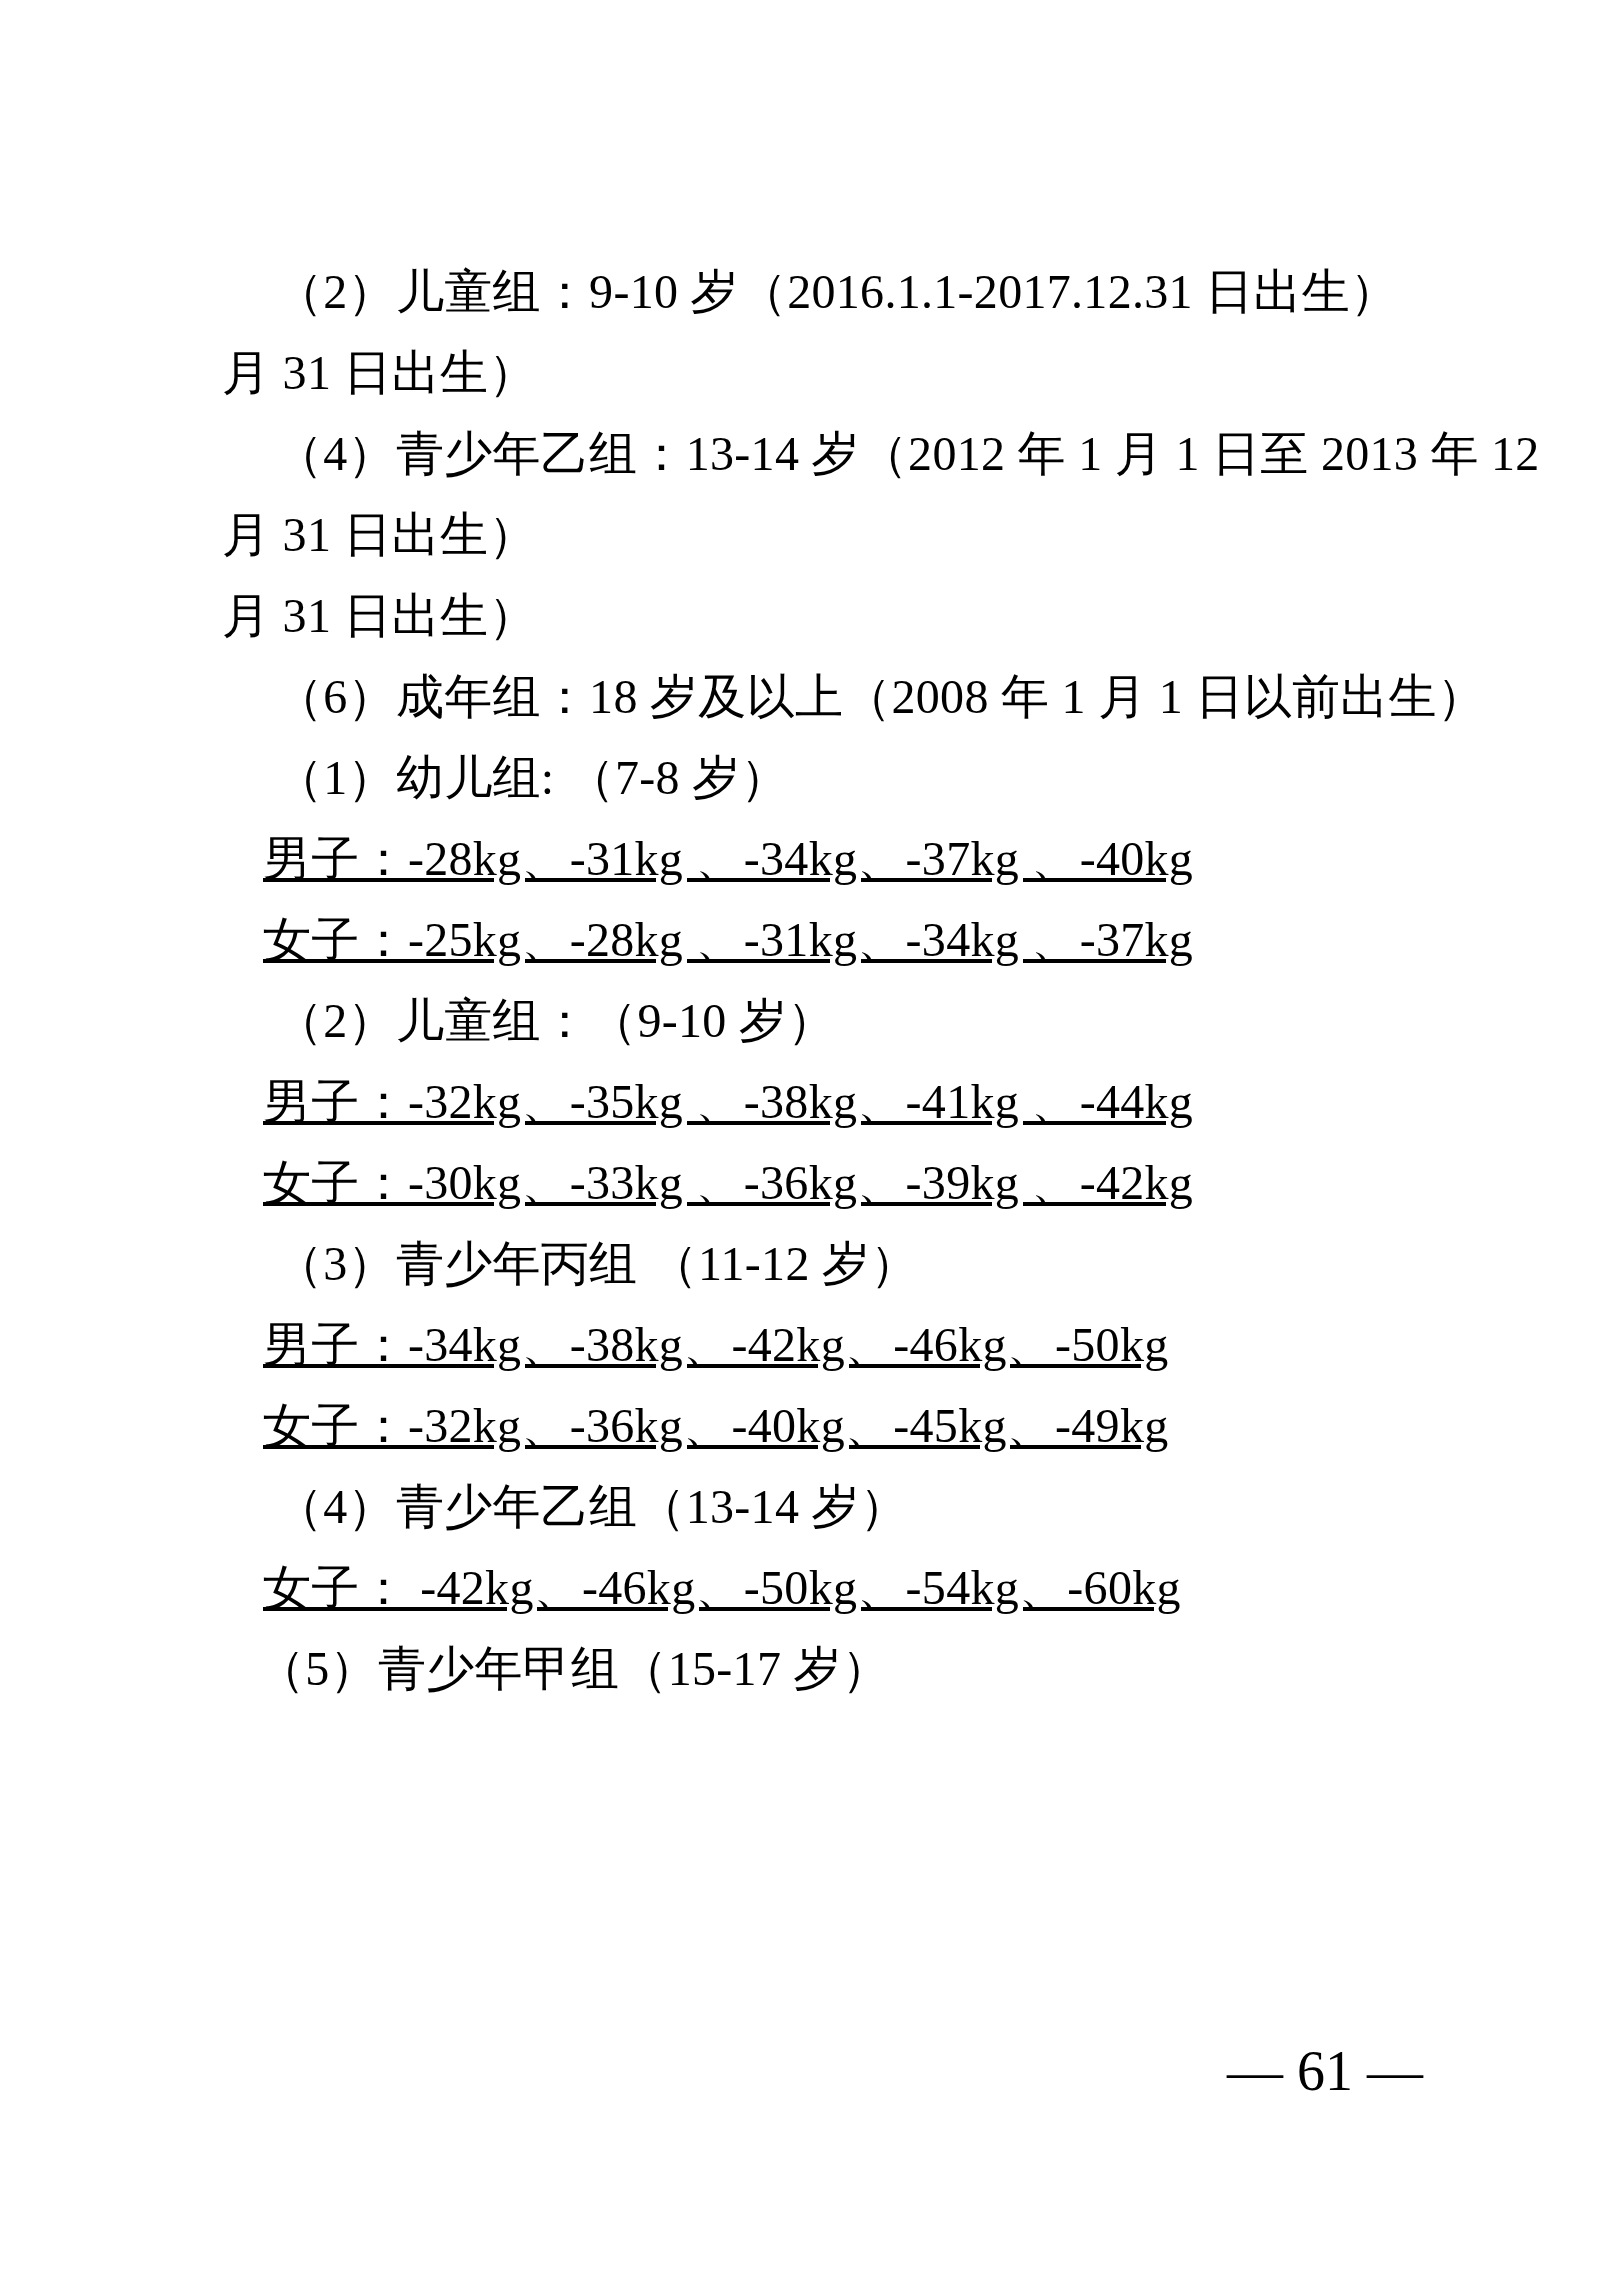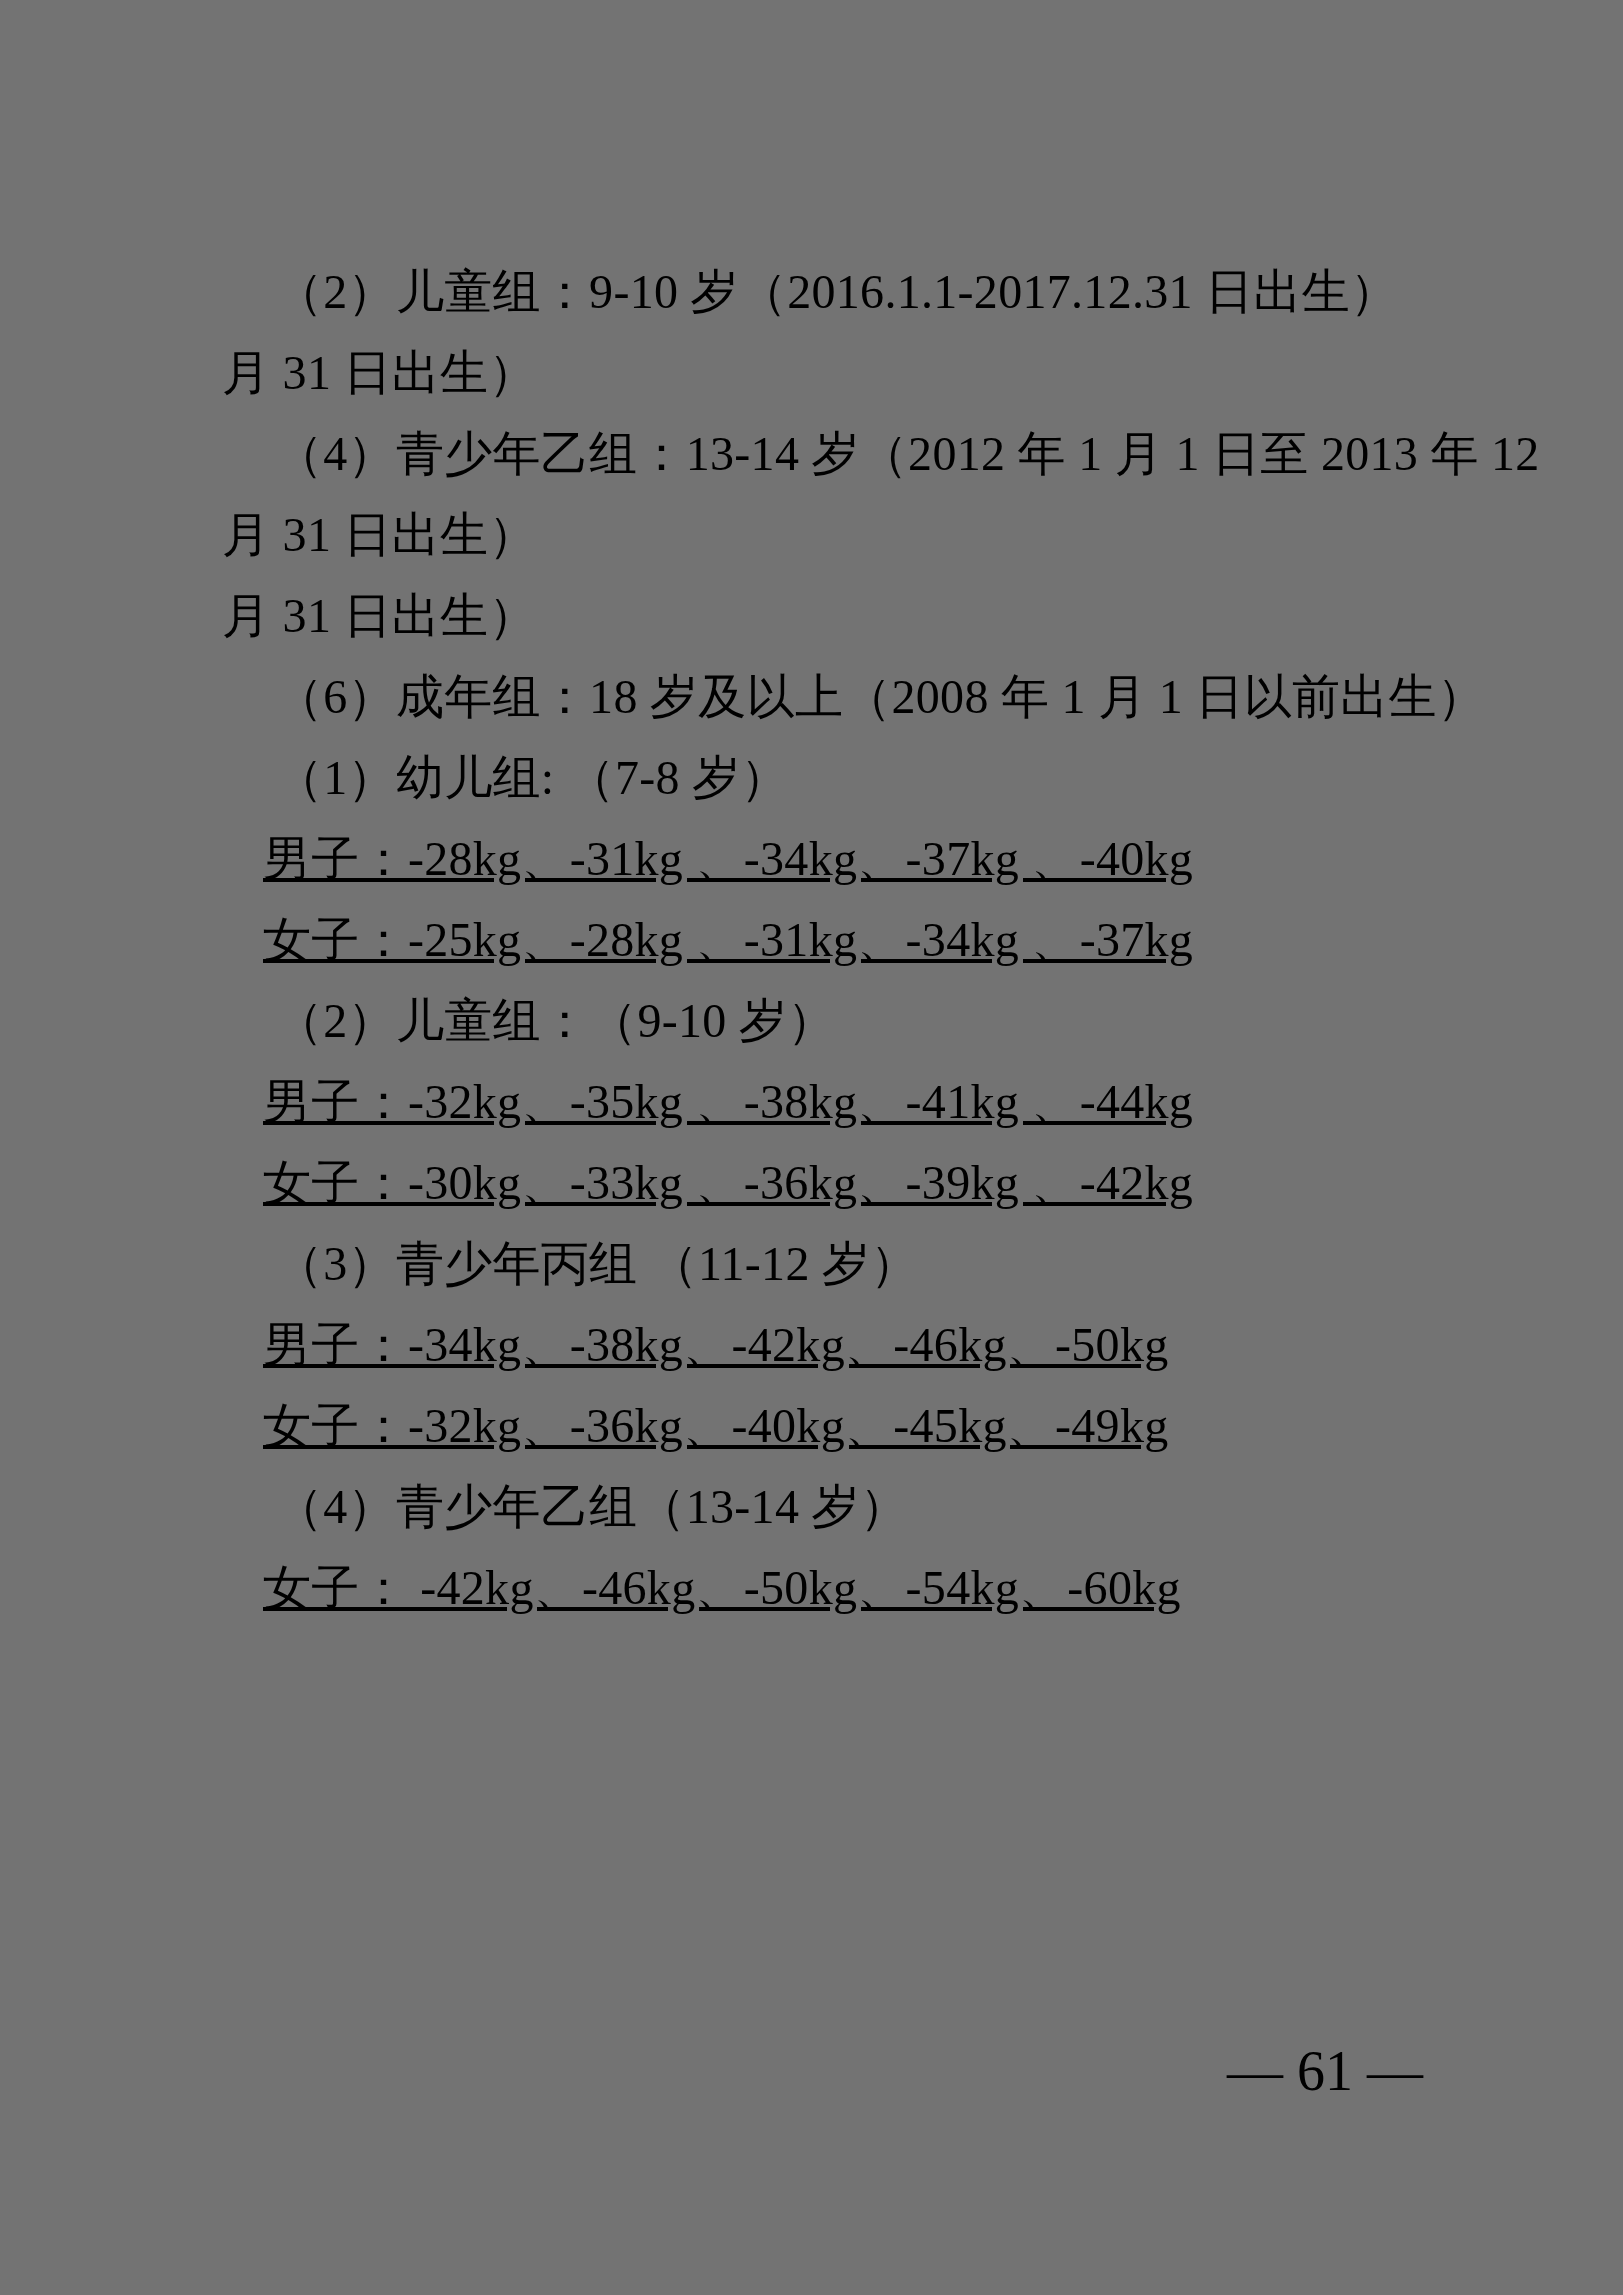--- a/index.html
+++ b/index.html
@@ -1,20 +1,20 @@
 <!DOCTYPE html>
 <html style="font-size:11px"><head>
 <meta charset="utf-8">
 <style>
   html, body { margin: 0; padding: 0; background: #888; }
   .page {
     position: relative;
     width: 1623px;
     height: 2295px;
-    background: #737373;
+    background: #ffffff;
     overflow: hidden;
     font-family: "Liberation Serif", "DejaVu Serif", serif;
     color: #000000;
   }
   .text-block {
     position: absolute;
     left: 222px;
     top: 251px;
     width: 1167px;
   }
@@ -67,16 +67,17 @@
     <div class="line lb">男子：-28kg、-31kg 、-34kg、-37kg 、-40kg</div>
     <div class="line lb">女子：-25kg、-28kg 、-31kg、-34kg 、-37kg</div>
     <div class="line ln">（2）儿童组：（9-10 岁）</div>
     <div class="line lb">男子：-32kg、-35kg 、-38kg、-41kg 、-44kg</div>
     <div class="line lb">女子：-30kg、-33kg 、-36kg、-39kg 、-42kg</div>
     <div class="line ln">（3）青少年丙组 （11-12 岁）</div>
     <div class="line lb">男子：-34kg、-38kg、-42kg、-46kg、-50kg</div>
     <div class="line lb">女子：-32kg、-36kg、-40kg、-45kg、-49kg</div>
     <div class="line ln">（4）青少年乙组（13-14 岁）</div>
     <div class="line lb">女子： -42kg、-46kg、-50kg、-54kg、-60kg</div>
+    <div class="line ll">（5）青少年甲组（15-17 岁）</div>
   </div>
   <div class="page-number">— 61 —</div>
 </div>
 
 
 </body></html>

